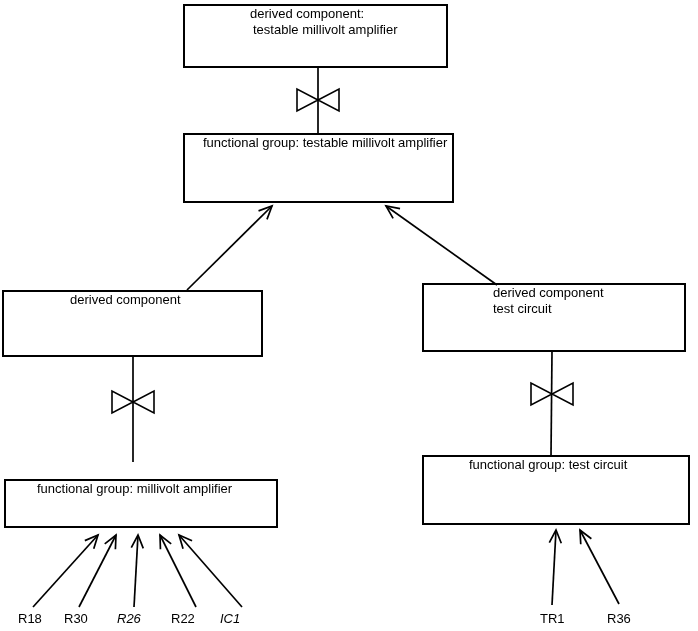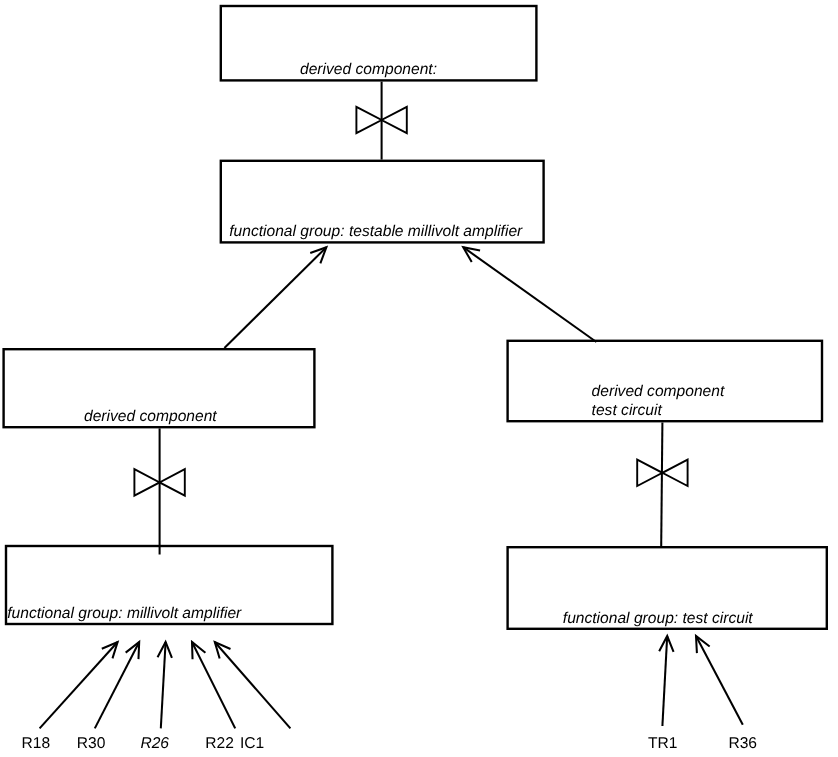--- a/index.html
+++ b/index.html
@@ -13,58 +13,58 @@
     color: #000000;
     overflow: hidden;
   }
   .node {
     position: absolute;
     box-sizing: border-box;
     border: 2px solid #000000;
     background: #ffffff;
     display: flex;
     flex-direction: column;
-    justify-content: flex-end;
+    justify-content: flex-start;
     line-height: 16px;
     white-space: nowrap;
-    font-style: italic;
   }
   .node span { display: block; }
   .node-derived-testable { left: 183px; top: 4px;   width: 265px; height: 64px; padding-left: 65px; }
   .node-derived-testable .l2 { margin-left: 3px; }
-  .node-fg-testable      { left: 183px; top: 133px; width: 271px; height: 70px; padding-left: 6px; }
+  .node-fg-testable      { left: 183px; top: 133px; width: 271px; height: 70px; padding-left: 18px; }
   .node-derived-mva      { left: 2px;   top: 290px; width: 261px; height: 67px; padding-left: 66px; }
   .node-derived-tc       { left: 422px; top: 283px; width: 264px; height: 69px; padding-left: 69px; }
-  .node-fg-mva           { left: 4px;   top: 454px; width: 274px; height: 67px; }
+  .node-fg-mva           { left: 4px;   top: 479px; width: 274px; height: 49px; padding-left: 31px; }
   .node-fg-tc            { left: 422px; top: 455px; width: 268px; height: 70px; padding-left: 45px; }
   .comp-label {
     position: absolute;
     line-height: 15px;
     white-space: nowrap;
   }
   .lbl-r18 { left: 18px;  top: 611px; }
   .lbl-r30 { left: 64px;  top: 611px; }
   .lbl-r26 { left: 117px; top: 611px; font-style: italic; }
   .lbl-r22 { left: 171px; top: 611px; }
-  .lbl-ic1 { left: 200px; top: 611px; }
+  .lbl-ic1 { left: 220px; top: 611px; font-style: italic; }
   .lbl-tr1 { left: 540px; top: 611px; }
   .lbl-r36 { left: 607px; top: 611px; }
   .connector-layer {
     position: absolute;
     left: 0; top: 0;
     pointer-events: none;
   }
 </style>
 </head>
 <body>
 
 <div class="canvas">
 
   <div class="node node-derived-testable">
     <span class="l1">derived component:</span>
+    <span class="l2">testable millivolt amplifier</span>
   </div>
 
   <div class="node node-fg-testable">
     <span>functional group: testable millivolt amplifier</span>
   </div>
 
   <div class="node node-derived-mva">
     <span>derived component</span>
   </div>
 

